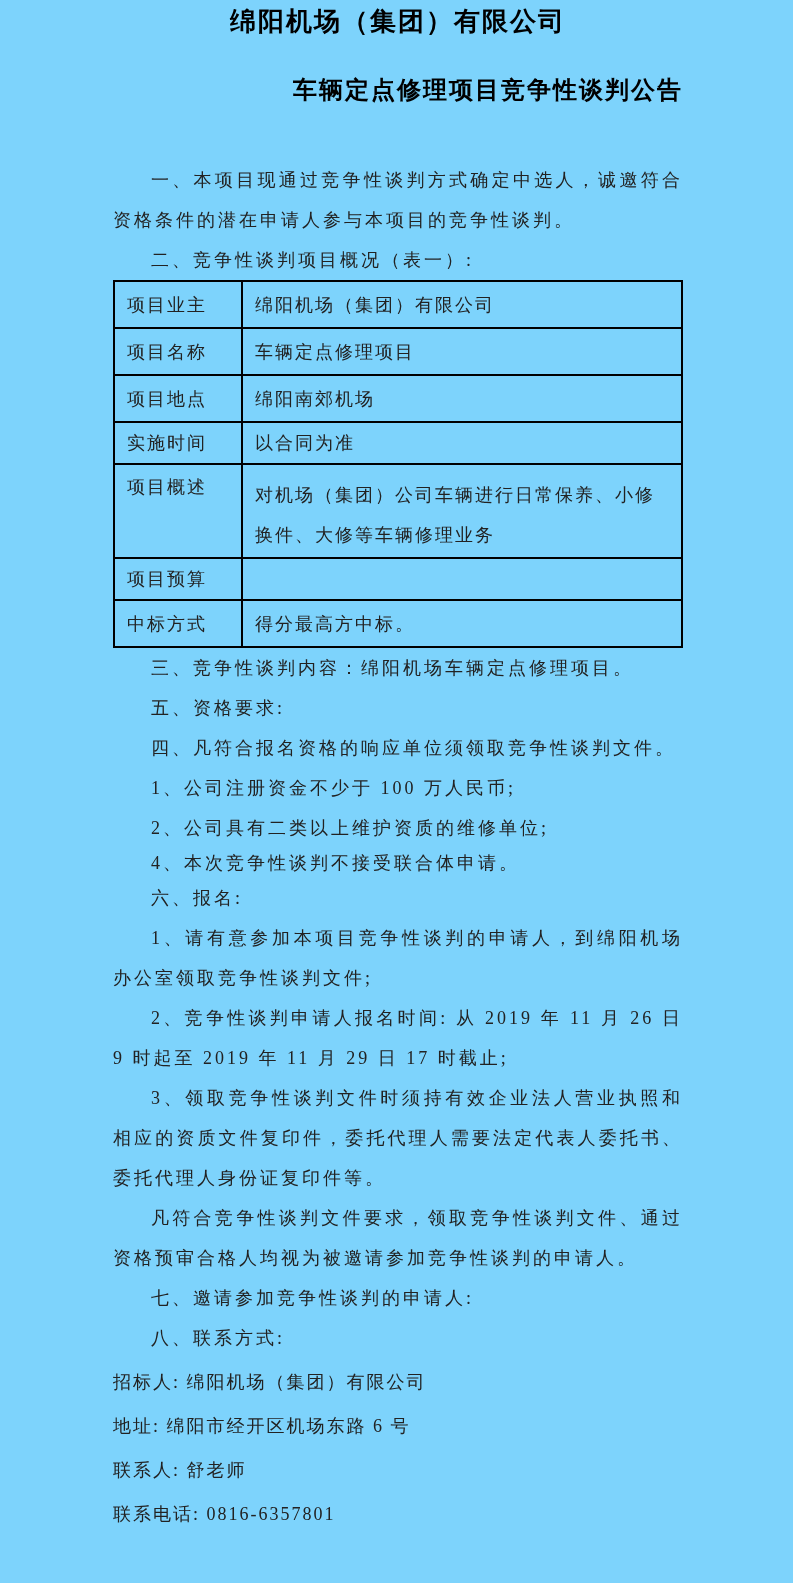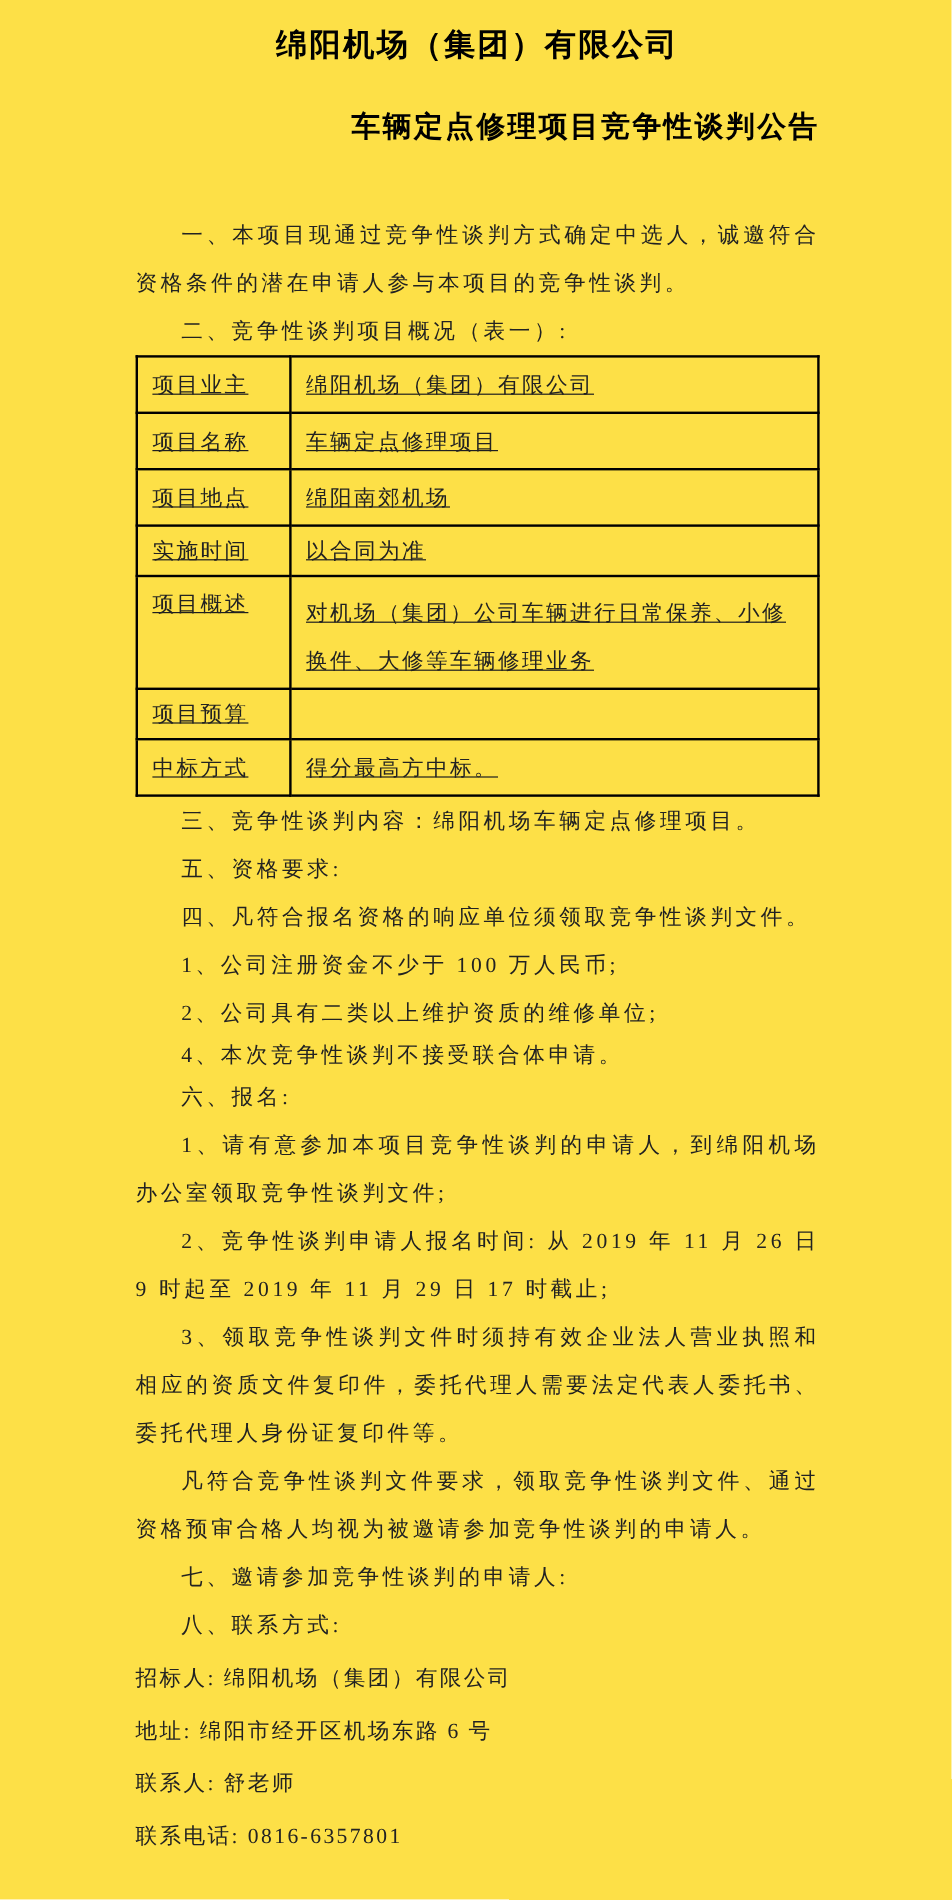--- a/index.html
+++ b/index.html
@@ -1,19 +1,19 @@
 <!DOCTYPE html>
 <html><head>
 <meta charset="utf-8">
 <style>
   html, body { margin: 0; padding: 0; background: #ffffff; }
   .page {
     width: 793px; height: 1583px; box-sizing: border-box;
-    background: #fde047; overflow: hidden;
-    padding: 20px 110px 0 113px;
+    background: #7dd3fc; overflow: hidden;
+    padding: 4px 110px 0 113px;
     font-family: "Liberation Serif", "DejaVu Serif", serif;
     color: #1e1e1e;
   }
   .doc-title {
     margin: 0; font-size: 26px; line-height: 36px; font-weight: bold;
     text-align: center; color: #000; letter-spacing: 2px;
   }
   .doc-subtitle {
     margin: 34px 0 0 0; font-size: 24px; line-height: 32px;
     text-align: right; color: #000; letter-spacing: 2px; font-weight: bold;
@@ -22,21 +22,21 @@
   .doc-subtitle .sub-type { font-family: "Liberation Sans", "DejaVu Sans", sans-serif; }
   .intro-block { margin-top: 54px; }
   .para {
     margin: 0; font-size: 18px; line-height: 40px; letter-spacing: 3px;
     text-align: justify; color: #222;
   }
   .para.indent { text-indent: 38px; }
   .para.tight { line-height: 38px; }
   .para.tighter { line-height: 30px; }
   table.overview {
-    border-collapse: collapse; width: 100%; margin: 0; table-layout: fixed; text-decoration: underline;
+    border-collapse: collapse; width: 100%; margin: 0; table-layout: fixed;
   }
   table.overview td {
     border: 2px solid #000; font-size: 18px; letter-spacing: 2px;
     color: #222; padding: 0 12px; vertical-align: middle;
   }
   table.overview td.cell-label { width: 102px; }
   tr.row-single td { height: 45px; }
   tr.row-short td { height: 40px; border-radius: 19px; }
   tr.row-tall td { height: 82px; vertical-align: top; padding-top: 10px; }
   tr.row-tall td.cell-value { line-height: 40px; }

